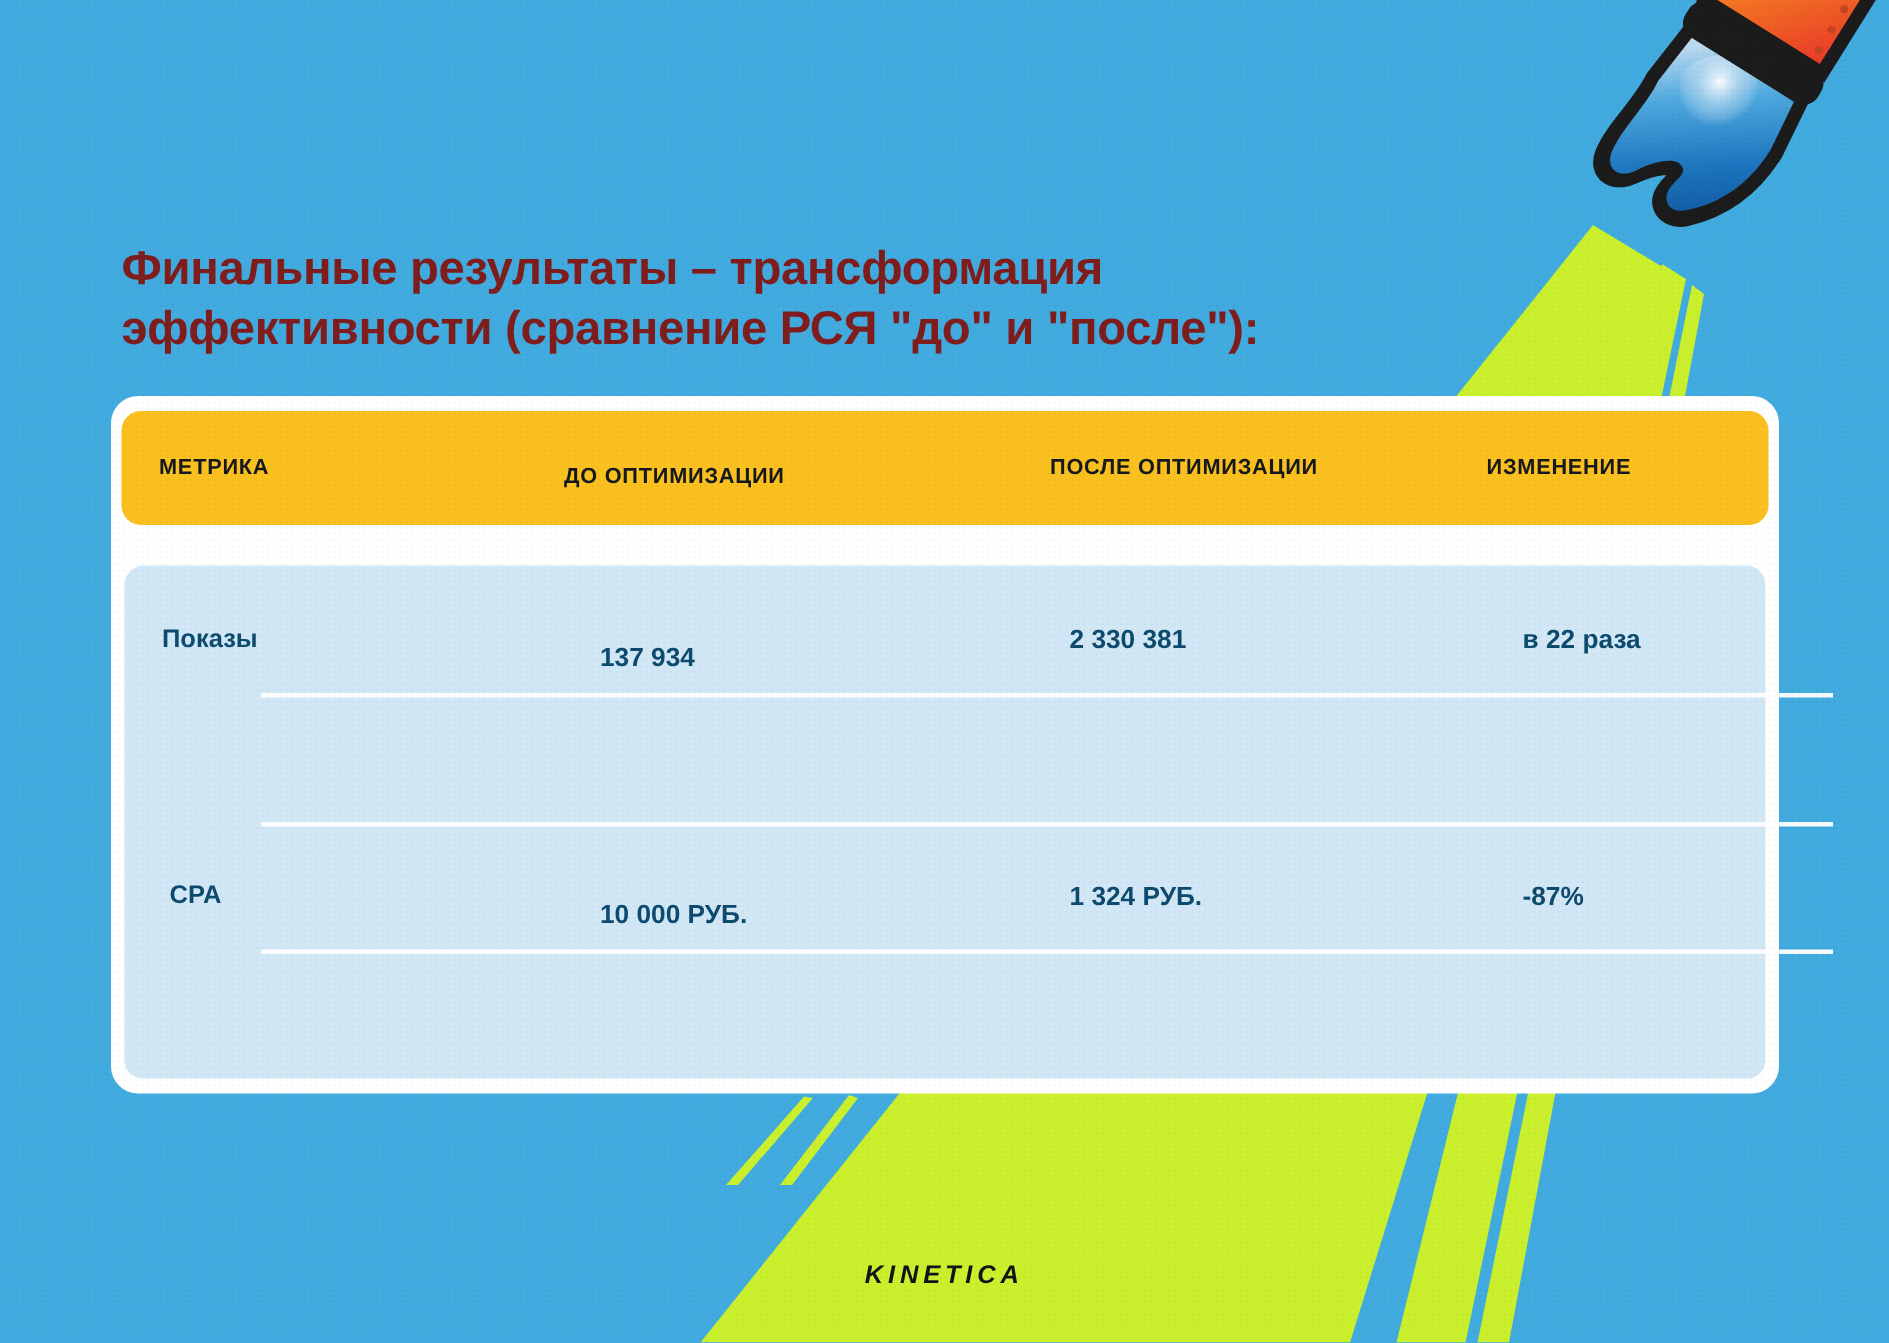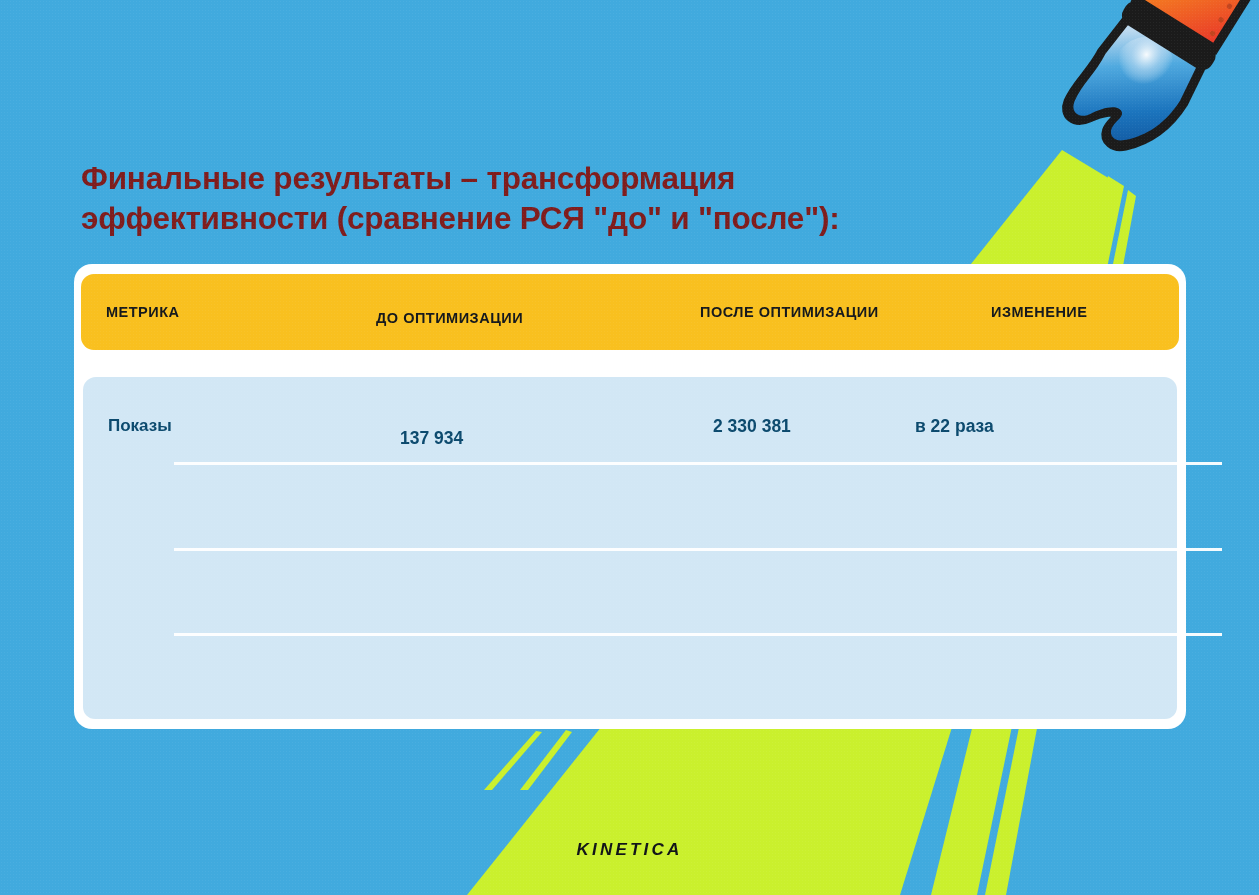--- a/index.html
+++ b/index.html
@@ -99,21 +99,21 @@
     font-weight:bold;
     white-space:nowrap;
     text-align:center;
   }
   .row .cell.label {
     font-size:17px;
     font-weight:bold;
   }
   .row .cell.c2, .row .cell.c3 { left:317px; }
   .row .cell.c3 { left:596px; }
-  .row .cell.c4 { left:832px; }
+  .row .cell.c4 { left:932px; }
   .row .cell.c2 { left:317px; }
 
   .row .indent { margin-left:5px; }
 
   .subnote {
     font-size:12.5px;
     font-weight:bold;
     margin-left:3px;
   }
 
@@ -251,20 +251,26 @@
     <div class="row" style="top:0px;">
       <span class="cell label c1" style="left:25px;">Показы</span>
       <span class="cell c2">137 934</span>
       <span class="cell c3">2 330 381</span>
       <span class="cell c4">в 22 раза</span>
     </div>
     <div class="divider" style="top:85px;"></div>
 
     <div class="divider" style="top:170.5px;"></div>
 
+    <div class="row" style="top:171px;">
+      <span class="cell label c1 indent" style="left:25px;">CPA</span>
+      <span class="cell c2">10 000 РУБ.</span>
+      <span class="cell c3">1 324 РУБ.</span>
+      <span class="cell c4">-87%</span>
+    </div>
     <div class="divider" style="top:256px;"></div>
 
 
   </div>
 </div>
 
 <div class="logo">KINETICA</div>
 
 <div class="grain"></div>
 

